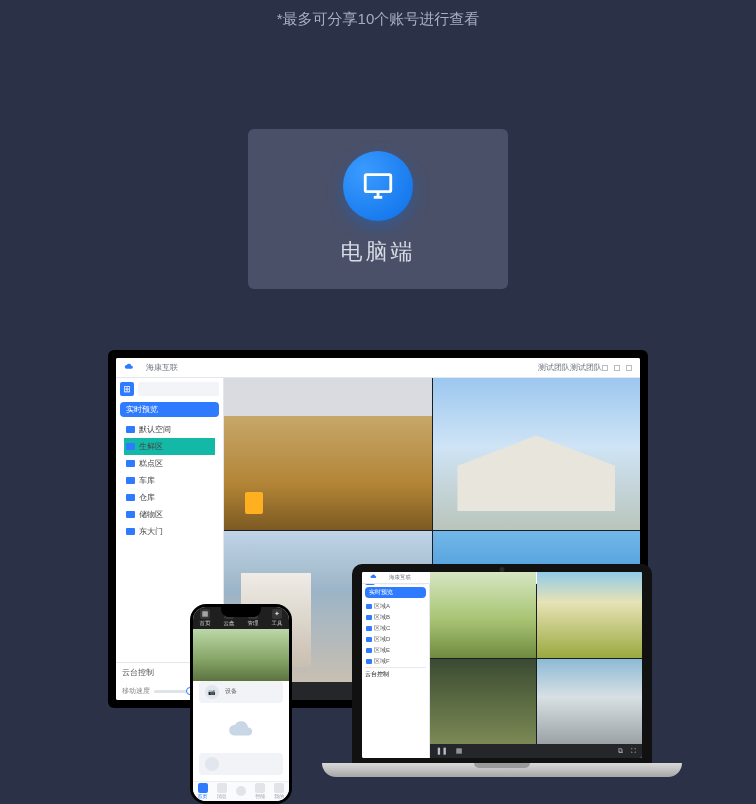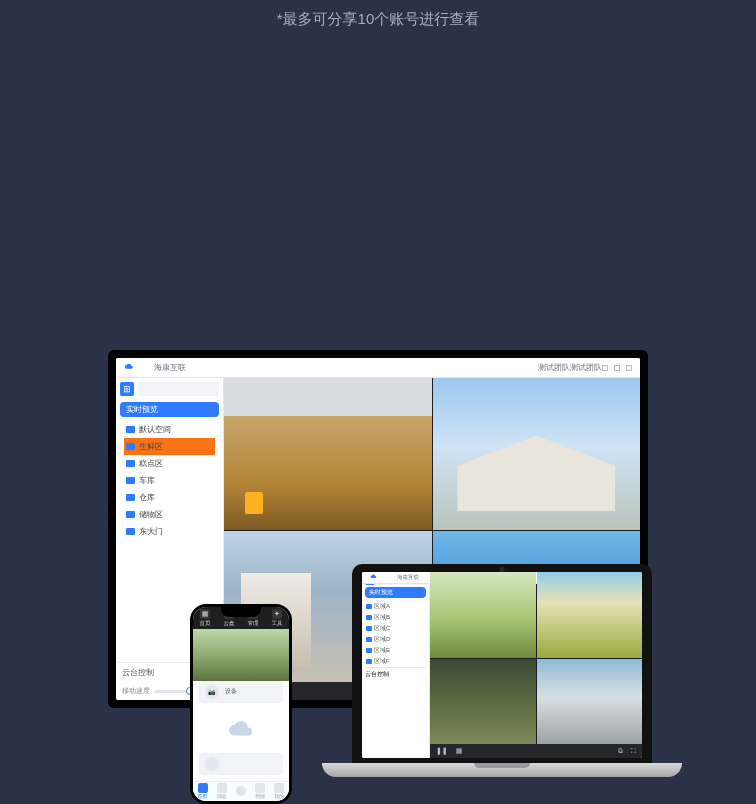--- a/index.html
+++ b/index.html
@@ -83,21 +83,21 @@
     height: 20px;
     background: #fff;
     border-bottom: 1px solid #e3e6ec;
     display: flex;
     align-items: center;
     justify-content: space-between;
     padding: 0 8px;
     font-size: 8px;
     color: #6a7080;
   }
-  .app-title-left { display:flex; align-items:center; gap:20px; }
+  .app-title-left { display:flex; align-items:center; gap:12px; }
   .cloud-icon { width:10px; height:10px; display:inline-block; }
   .app-title-right { display:flex; align-items:center; gap:0;font-family:Liberation Mono, monospace; }
   .win-controls { display:flex; gap:6px; }
   .win-dot { width:6px; height:6px; border:1px solid #b8bcc6; display:inline-block; }
 
   .app-body {
     position:absolute;
     top:20px; left:0; right:0; bottom:0;
     display:flex;
   }
@@ -140,21 +140,21 @@
   .tree {
     padding: 0 8px;
   }
   .tree-item {
     display:flex;
     align-items:center;
     gap:4px;
     padding:3px 2px;
     color:#444;
   }
-  .tree-item.selected { background:#f97316;text-align:right; }
+  .tree-item.selected { background:#14b8a6;text-align:right; }
   .folder-ico {
     width:9px; height:7px;
     background:#2f7bff;
     border-radius:1px;
   }
   .ptz-section {
     margin-top:auto;
     border-top:1px solid #e3e6ec;
     padding:4px 6px;
     color:#555;
@@ -373,20 +373,30 @@
   .phone-nav .nav-item.active{ color:#2f7bff; }
   .phone-nav .nv-ico{ width:10px; height:10px; border-radius:2px; background:currentColor; opacity:.25; }
   .phone-nav .nav-item.active .nv-ico{ opacity:1; background:#2f7bff; }
 </style>
 </head>
 <body>
 
 <div class="subtitle">*最多可分享10个账号进行查看</div>
 
 <div class="platform-cards">
+  <div class="platform-card">
+    <div class="icon-circle">
+      <svg viewBox="0 0 24 24" fill="none" stroke="#fff" stroke-width="2">
+        <rect x="3" y="4" width="18" height="12" rx="1"></rect>
+        <line x1="9" y1="20" x2="15" y2="20"></line>
+        <line x1="12" y1="16" x2="12" y2="20"></line>
+      </svg>
+    </div>
+    <div class="platform-label">电脑端</div>
+  </div>
 </div>
 
 <div class="showcase">
 
   <div class="monitor">
     <div class="monitor-screen">
       <div class="app-titlebar">
         <span class="app-title-left">
           <span class="cloud-icon">
             <svg viewBox="0 0 24 16">

